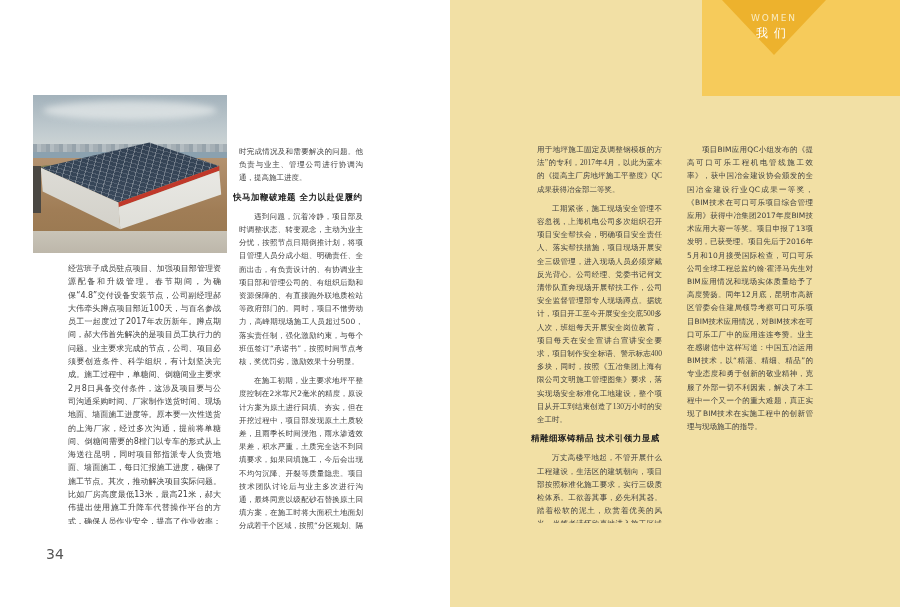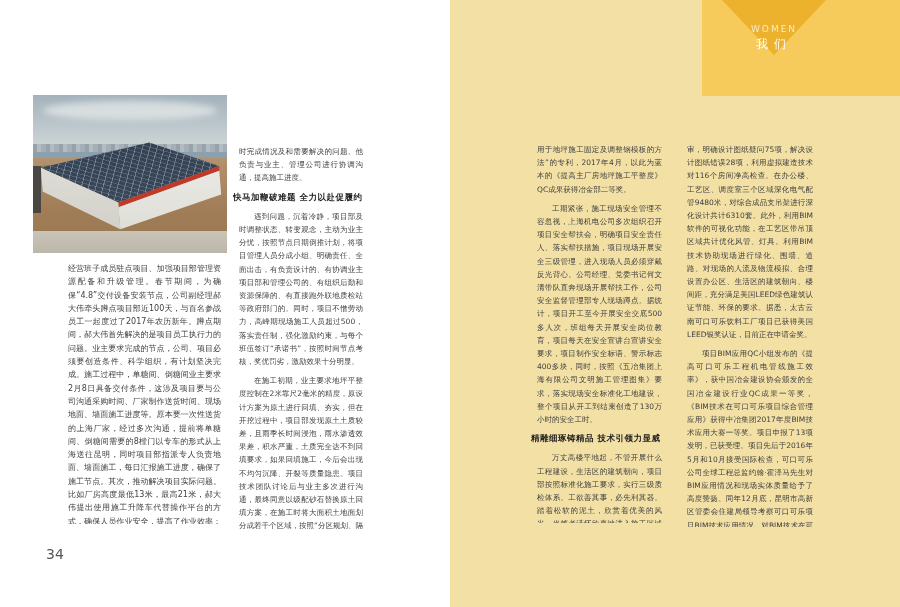--- a/index.html
+++ b/index.html
@@ -9,31 +9,31 @@
     overflow:hidden;
   }
   .abs{position:absolute;}
   
   #right-page{left:450px;top:0;width:450px;height:607px;background:#f2e0a5;}
   #corner-rect{left:702px;top:0;width:198px;height:96px;background:#f6cb5b;}
   #banner-triangle{left:722px;top:0;width:0;height:0;
     border-left:52px solid transparent;border-right:52px solid transparent;
     border-top:55px solid #edb22d;}
   #banner-text{left:722px;top:0;width:104px;height:55px;text-align:center;color:#fdf7e2;}
-  #banner-en{display:block;margin-top:24px;font-size:9px;letter-spacing:2px;color:#f8ecc3;}
+  #banner-en{display:block;margin-top:13px;font-size:9px;letter-spacing:2px;color:#f8ecc3;}
   #banner-zh{display:block;margin-top:2px;font-size:12px;letter-spacing:6px;color:#ffffff;font-family:Liberation Serif, serif;}
   
   .col{position:absolute;color:#404040;text-align:justify;overflow:hidden;}
   .col p{margin:6px;}
   .col p.indent{text-indent:2em;}
   .col .heading{display:block;text-align:left;font-weight:bold;color:#1f1f1f;
     margin:3px 0 3px 0;letter-spacing:0.5px;}
   #left-col-1{left:62px;top:256px;width:165px;height:268px;font-size:8px;line-height:13.3px;}
   #left-col-2{left:233px;top:139px;width:136px;height:392px;font-size:7.5px;line-height:13.2px;}
-  #right-col-1{left:531px;top:137px;width:137px;height:386px;font-size:7.5px;line-height:13.2px;}
+  #right-col-1{left:531px;top:137px;width:137px;height:386px;font-size:7.5px;line-height:13.2px;font-family:Liberation Serif, serif;}
   #right-col-2{left:681px;top:137px;width:138px;height:390px;font-size:7.5px;line-height:13.2px;}
   #left-col-2 .heading,#right-col-1 .heading,#right-col-2 .heading{font-size:8.5px;}
   #page-number{left:46px;top:546px;font-size:14px;color:#555;}
   
   #photo{left:33px;top:95px;width:194px;height:158px;overflow:hidden;background:#c7d0d3;}
   .ph{position:absolute;}
   #photo-sky{left:0;top:0;width:100%;height:40%;
     background:linear-gradient(180deg,#a3b2bb 0%,#c2ccd0 60%,#d6dad8 100%);}
   #photo-clouds{left:5%;top:4%;width:90%;height:12%;background:#e8ecec;border-radius:50%;
     filter:blur(3px);opacity:.7;}
@@ -105,20 +105,19 @@
   <div id="right-col-1" class="col">
     <p>用于地坪施工固定及调整钢模板的方法”的专利，2017年4月，以此为蓝本的《提高主厂房地坪施工平整度》QC成果获得冶金部二等奖。</p>
     <p class="indent">工期紧张，施工现场安全管理不容忽视，上海机电公司多次组织召开项目安全帮扶会，明确项目安全责任人、落实帮扶措施，项目现场开展安全三级管理，进入现场人员必须穿戴反光背心。公司经理、党委书记何文清带队直奔现场开展帮扶工作，公司安全监督管理部专人现场蹲点。据统计，项目开工至今开展安全交底500多人次，班组每天开展安全岗位教育，项目每天在安全宣讲台宣讲安全要求，项目制作安全标语、警示标志400多块，同时，按照《五冶集团上海有限公司文明施工管理图集》要求，落实现场安全标准化工地建设，整个项目从开工到结束创造了130万小时的安全工时。</p>
     <span class="heading">精雕细琢铸精品 技术引领力显威</span>
     <p class="indent">万丈高楼平地起，不管开展什么工程建设，生活区的建筑朝向，项目部按照标准化施工要求，实行三级质检体系。工欲善其事，必先利其器。踏着松软的泥土，欣赏着优美的风光，当笔者满怀欣喜地进入施工区域时，映入眼帘的是一块块摆放有序、标准规范的标示牌，整齐划一的高标准质量样品间、实体样板。</p>
     <p class="indent">整个项目的建设过程中，不得不提BIM技术的推广与应用。对此，项目经理方贤亮十分自豪地说，“在项目实施过程中，项目利用BIM技术开展深化设计、安全质量管理等，建立了公司、项目部的两级管理制度，确保了BIM技术的落地”。</p>
 
   </div>
 
   <div id="right-col-2" class="col">
-    <p>审，明确设计图纸疑问75项，解决设计图纸错误28项，利用虚拟建造技术对116个房间净高检查。在办公楼、工艺区、调度室三个区域深化电气配管9480米，对综合成品支吊架进行深化设计共计6310套。此外，利用BIM软件的可视化功能，在工艺区带吊顶区域共计优化风管、灯具。利用BIM技术协助现场进行绿化、围墙、道路、对现场的人流及物流模拟、合理设置办公区、生活区的建筑朝向、楼间距，充分满足美国LEED绿色建筑认证节能、环保的要求。据悉，太古云南可口可乐饮料工厂项目已获得美国LEED银奖认证，目前正在申请金奖。</p>
     <p class="indent">项目BIM应用QC小组发布的《提高可口可乐工程机电管线施工效率》，获中国冶金建设协会颁发的全国冶金建设行业QC成果一等奖，《BIM技术在可口可乐项目综合管理应用》获得中冶集团2017年度BIM技术应用大赛一等奖。项目申报了13项发明，已获受理。项目先后于2016年5月和10月接受国际检查，可口可乐公司全球工程总监约翰·霍泽马先生对BIM应用情况和现场实体质量给予了高度赞扬。同年12月底，昆明市高新区管委会住建局领导考察可口可乐项目BIM技术应用情况，对BIM技术在可口可乐工厂中的应用连连夸赞。业主在感谢信中这样写道：中国五冶运用BIM技术，以“精湛、精细、精品”的专业态度和勇于创新的敬业精神，克服了外部一切不利因素，解决了本工程中一个又一个的重大难题，真正实现了BIM技术在实施工程中的创新管理与现场施工的指导。</p>
 
   </div>
 
   <div id="page-number" class="abs">34</div>
 
 </div>
 
 </body></html>

